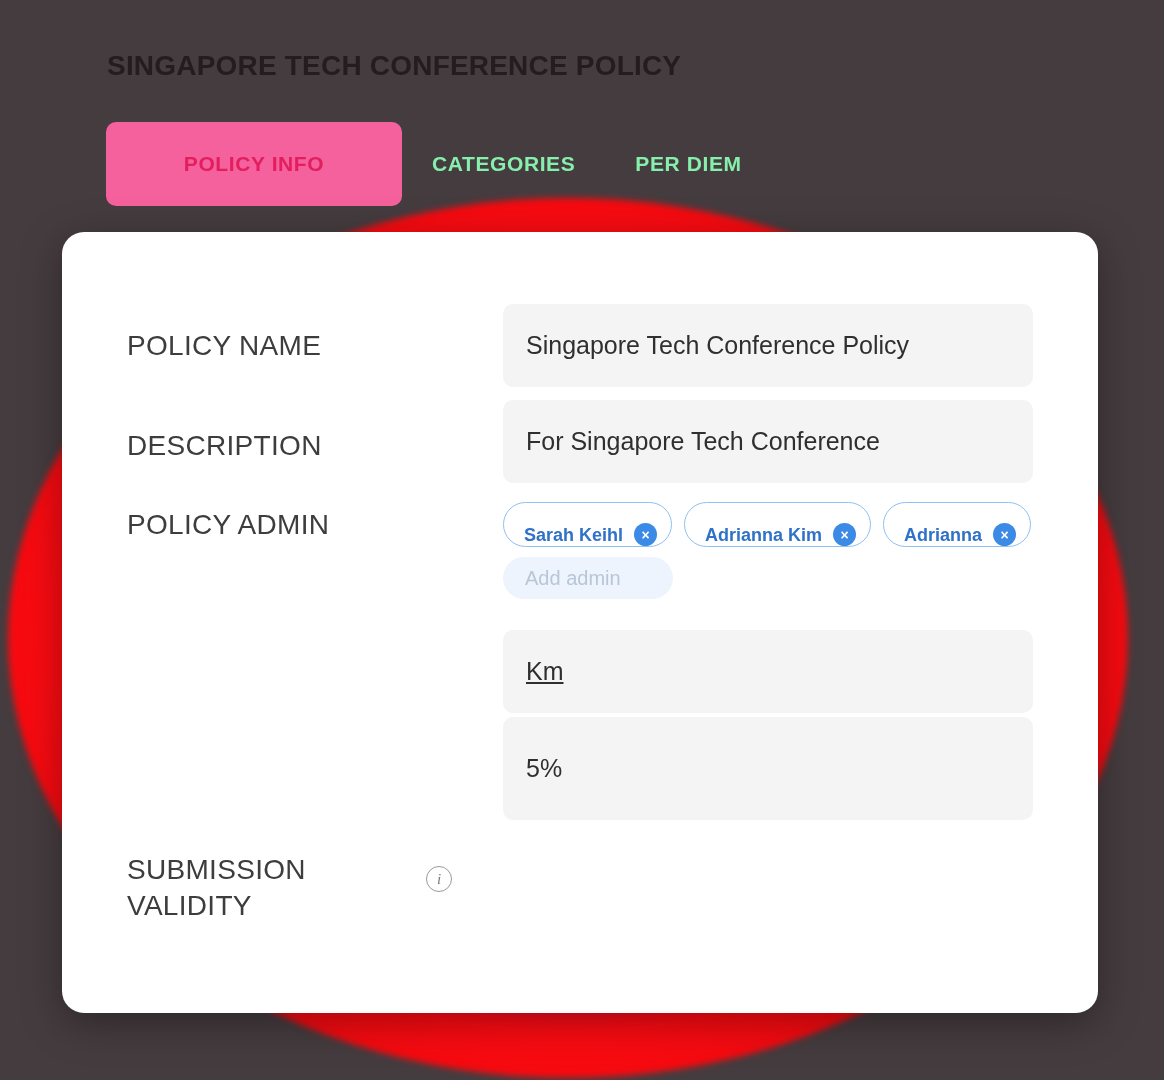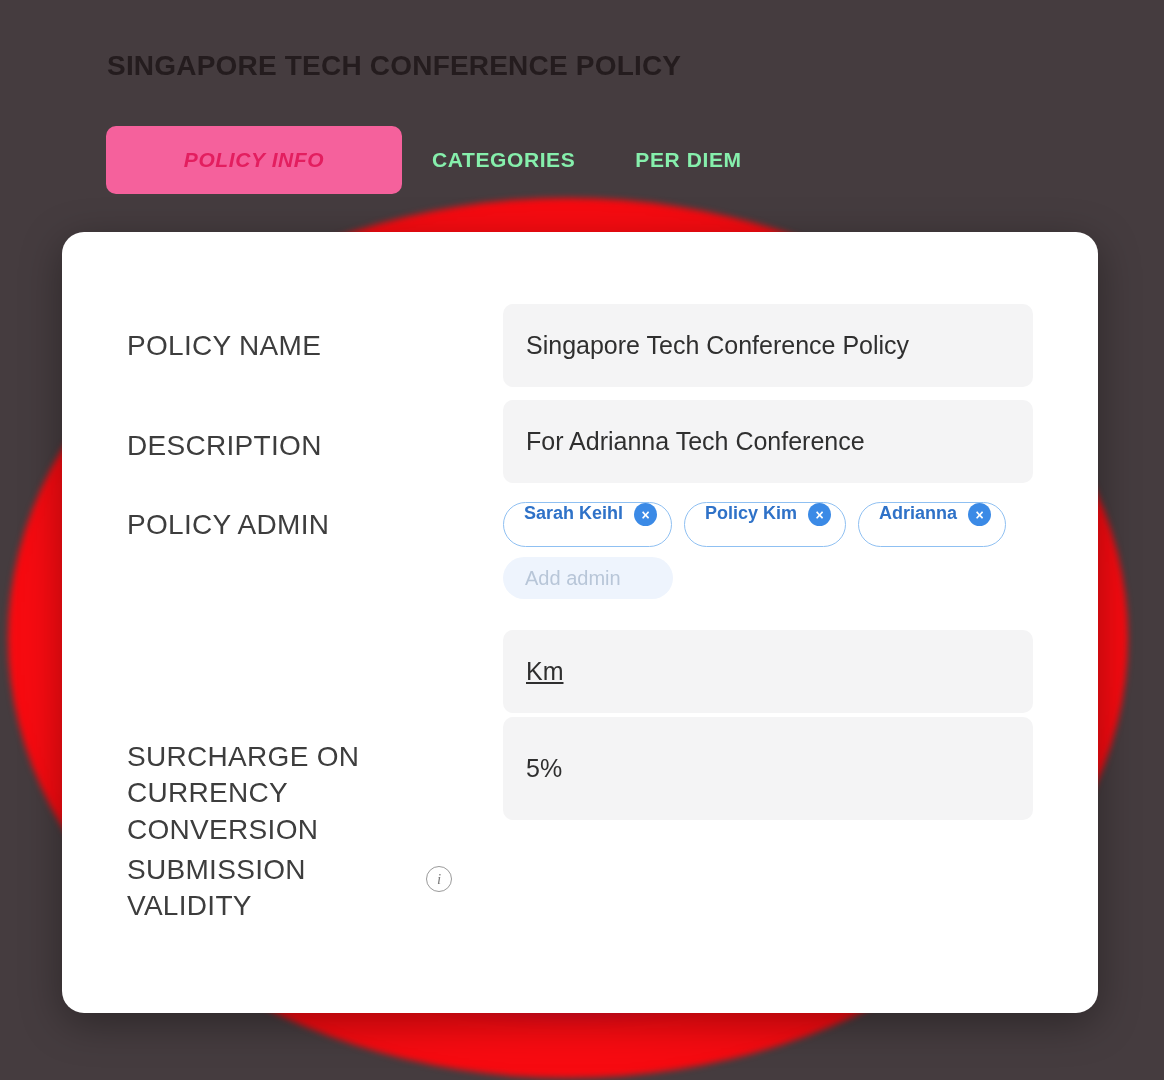--- a/index.html
+++ b/index.html
@@ -103,26 +103,25 @@
     border-radius: 10px;
     cursor: pointer;
     white-space: nowrap;
     font-family: "Liberation Sans", sans-serif;
   }
 
   .tab.active {
     background: #f5619c;
     color: #e31e5f;
     width: 296px;
-    height: 68px;
+    height: 84px;
     display: flex;
     align-items: center;
     justify-content: center;
     padding: 0;
-    font-style: italic;
   }
 
   
   #policy-card {
     position: absolute;
     left: 62px;
     top: 232px;
     width: 1036px;
     height: 781px;
     background: #ffffff;
@@ -188,21 +187,21 @@
 
   #chip-list {
     display: flex;
     flex-wrap: wrap;
     gap: 12px;
     align-items: center;
   }
 
   .chip {
     display: inline-flex;
-    align-items: flex-start;
+    align-items: flex-end;
     gap: 11px;
     height: 45px;
     padding: 0 14px 0 20px;
     border: 1.6px solid #8fc0f2;
     border-radius: 999px;
     background: #ffffff;
     color: #2f72c8;
     font-size: 18px;
     font-weight: 600;
     white-space: nowrap;
@@ -257,42 +256,41 @@
   <button class="tab">CATEGORIES</button>
   <button class="tab">PER DIEM</button>
 </div>
 
 <div id="policy-card">
 
   <div class="field-label" style="top:96px;">POLICY NAME</div>
   <div class="field-value" style="top:72px;height:83px;">Singapore Tech Conference Policy</div>
 
   <div class="field-label" style="top:196px;">DESCRIPTION</div>
-  <div class="field-value" style="top:168px;height:83px;">For Adrianna Tech Conference</div>
+  <div class="field-value" style="top:168px;height:83px;">For Singapore Tech Conference</div>
 
   <div class="field-label" style="top:275px;">POLICY ADMIN</div>
   <div id="admin-area">
     <div id="chip-list">
       <span class="chip">
         <span>Sarah Keihl</span>
         <span class="chip-remove">×</span>
       </span>
       <span class="chip">
-        <span>Policy Kim</span>
+        <span>Adrianna Kim</span>
         <span class="chip-remove">×</span>
       </span>
       <span class="chip">
         <span>Adrianna</span>
         <span class="chip-remove">×</span>
       </span>
     </div>
     <input id="add-admin-input" type="text" placeholder="Add admin" style="">
   </div>
 
   <div class="field-value" style="top:398px;height:83px;text-decoration:underline;">Km</div>
 
-  <div class="field-label" style="top:507px;width:345px;">SURCHARGE ON CURRENCY CONVERSION</div>
   <div class="field-value" style="top:485px;height:103px;">5%</div>
 
   <div class="field-label" style="top:620px;width:240px;">SUBMISSION VALIDITY</div>
   <div class="info-icon" style="left:364px;top:634px;">i</div>
 
 </div>
 
 </body></html>

